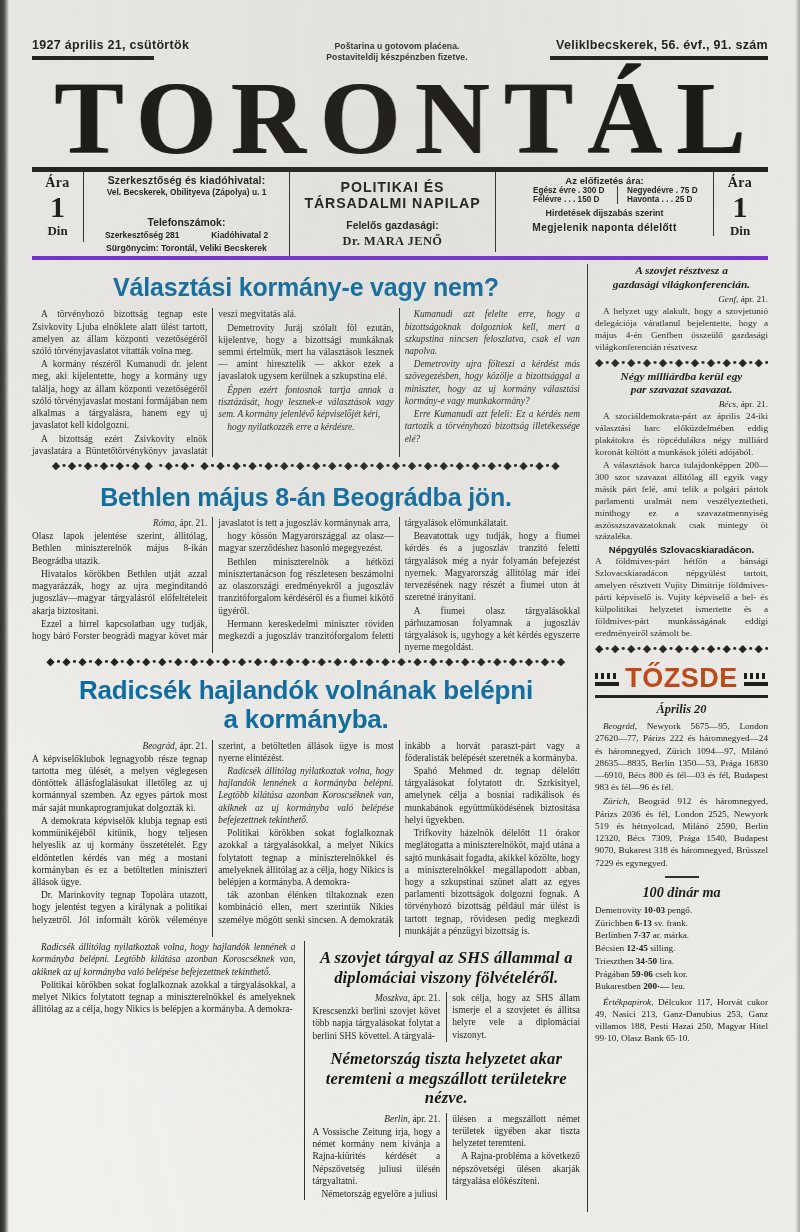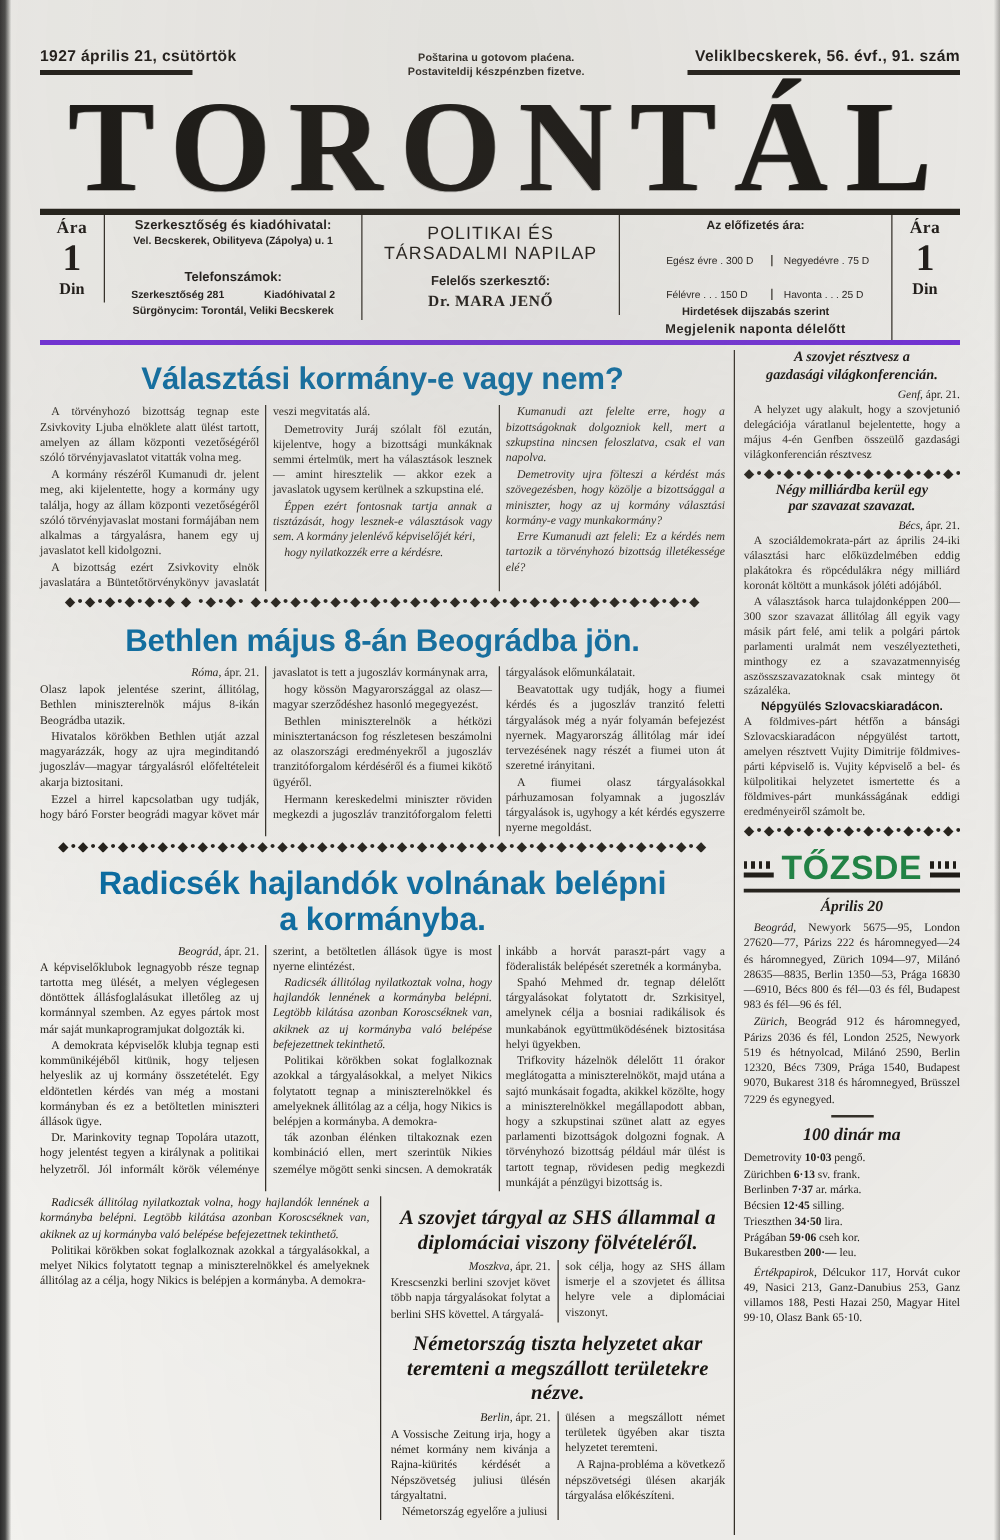--- a/index.html
+++ b/index.html
@@ -92,31 +92,31 @@
   .ib-price .p3 { font-size: 13px; font-weight: bold; }
   .ib-office { width: 206px; text-align: center; font-family: "Liberation Sans","DejaVu Sans",sans-serif; }
   .ib-office .o1 { font-size: 10.4px; font-weight: bold; letter-spacing: .15px; }
   .ib-office .o2 { font-size: 8.4px; font-weight: bold; margin-top: 1px; }
   .ib-office .o3 { font-size: 10.4px; font-weight: bold; margin-top: 20px; }
   .ib-office .o4 { font-size: 8.4px; font-weight: bold; margin-top: 2px;
                    display: flex; justify-content: space-around; }
   .ib-office .o5 { font-size: 8.6px; font-weight: bold; margin-top: 3px; }
   .ib-center { width: 206px; text-align: center; padding-top: 7px; }
   .ib-center .c1 {
-    font-size: 14.2px; font-weight: normal; letter-spacing: .9px;
+    font-size: 14.2px; font-weight: bold; letter-spacing: .9px;
     font-family: "Liberation Sans","DejaVu Sans",sans-serif;
   }
   .ib-center .c2 { font-size: 10.4px; font-weight: bold; margin-top: 9px;
     font-family: "Liberation Sans","DejaVu Sans",sans-serif; }
   .ib-center .c3 { font-size: 12.4px; font-weight: bold; margin-top: 3px; letter-spacing: .5px; }
   .ib-subs { width: 218px; text-align: center; font-family: "Liberation Sans","DejaVu Sans",sans-serif; }
   .ib-subs .s1 { font-size: 9.6px; font-weight: bold; }
   .ib-subs .srow {
     display: flex; justify-content: center; gap: 6px;
-    font-size: 8.2px; font-weight: normal; margin-top: 18px; padding-left: 32px;
+    font-size: 8.2px; font-weight: bold; margin-top: 0; padding-left: 32px;
   }
   .ib-subs .srow .sl { width: 98px; text-align: left; border-right: 1.2px solid #2a261f; padding-right: 3px;}
   .ib-subs .srow .sr { width: 98px; text-align: left; padding-left: 3px;}
   .ib-subs .s3 { font-size: 8.8px; font-weight: bold; margin-top: 4px; }
   .ib-subs .s4 { font-size: 10.2px; font-weight: bold; margin-top: 4px; letter-spacing: .4px; }
 
   
   .main {
     display: flex; margin-top: 4px; height: 948px;
   }
@@ -174,21 +174,21 @@
   }
   .side-dateline { text-align: right; font-size: 9.2px; margin-bottom: 2px; }
 
   
   .tozsde-band {
     display: flex; align-items: center; justify-content: center; gap: 6px;
     margin-top: 10px;
   }
   .tozsde-title {
     font-family: "Liberation Sans","DejaVu Sans",sans-serif;
-    font-weight: bold; font-size: 27px; letter-spacing: .5px; color: #15803d;
+    font-weight: bold; font-size: 27px; letter-spacing: .5px; color: #c2410c;
   }
   .tz-orn {
     width: 26px; height: 15px;
     background:
       repeating-linear-gradient(90deg,#14110c 0 3px, transparent 3px 6px),
       linear-gradient(#14110c,#14110c);
     background-size: 100% 6px, 100% 100%;
     background-repeat: no-repeat;
     background-position: 0 2px, 0 11px;
   }
@@ -248,21 +248,21 @@
         <div class="o3">Telefonszámok:</div>
         <div class="o4">
           <span>Szerkesztőség 281</span>
           <span>Kiadóhivatal 2</span>
         </div>
         <div class="o5">Sürgönycim: Torontál, Veliki Becskerek</div>
       </div>
 
       <div class="ib-cell ib-center ib-div">
         <div class="c1">POLITIKAI ÉS TÁRSADALMI NAPILAP</div>
-        <div class="c2">Felelős szerkesztő:</div>
+        <div class="c2">Felelős gazdasági:</div>
         <div class="c3">Dr. MARA JENŐ</div>
       </div>
 
       <div class="ib-cell ib-subs ib-div">
         <div class="s1">Az előfizetés ára:</div>
         <div class="srow">
           <span class="sl">Egész évre . 300 D</span>
           <span class="sr">Negyedévre . 75 D</span>
         </div>
         <div class="srow">

